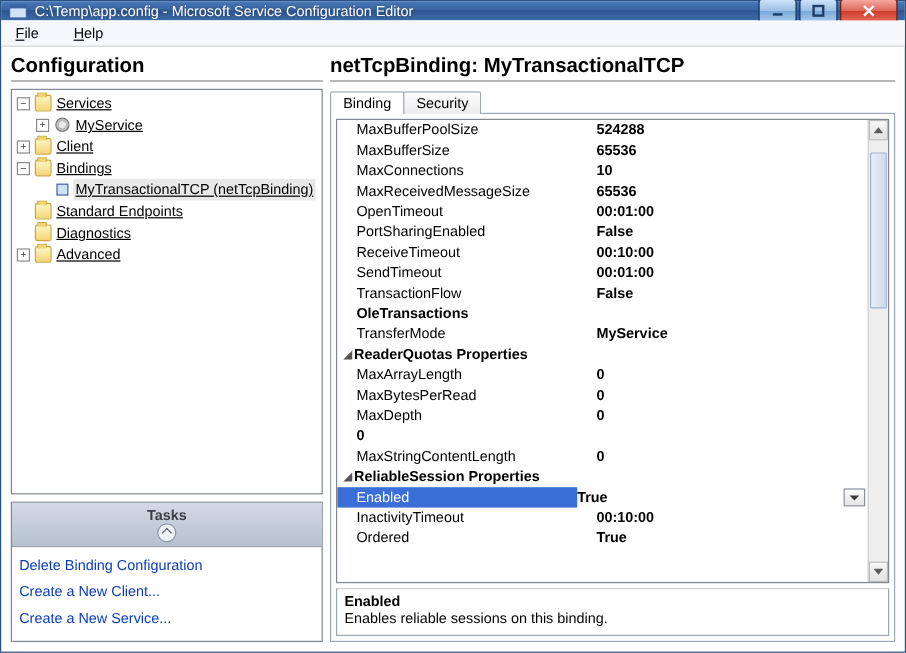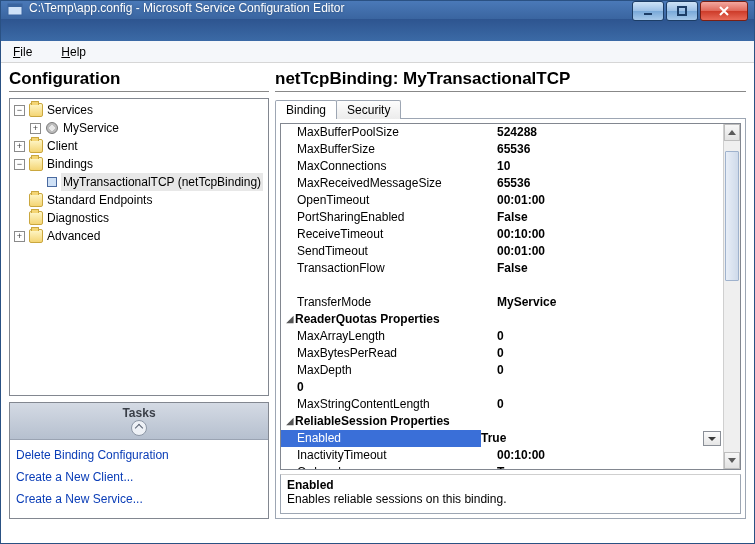--- a/index.html
+++ b/index.html
@@ -1,44 +1,44 @@
 <!DOCTYPE html>
 <html><head>
 <meta charset="utf-8">
 <style>
   * { box-sizing: border-box; }
   html, body { margin:0; padding:0; font-family: "Segoe UI", Tahoma, sans-serif; font-size:12px; color:#000; }
   body { background:#fff; }
   .window { width:755px; height:544px; border:1px solid #2a5183; background:#fff; display:flex; flex-direction:column; position:relative; }
-  .titlebar { height:40px; background:linear-gradient(to bottom, #4a79b8 0%, #3a65a0 45%, #2e5590 46%, #3b6aa6 100%); display:flex; padding:0 6px 0 6px; color:#fff; }
+  .titlebar { height:16px; background:linear-gradient(to bottom, #4a79b8 0%, #3a65a0 45%, #2e5590 46%, #3b6aa6 100%); display:flex; align-items:center; padding:0 6px 0 6px; color:#fff; }
   .titlebar .icon { width:16px; height:16px; margin-right:6px; display:flex; align-items:center; justify-content:center; }
   .titlebar .title { flex:1; font-size:12px; text-shadow:0 0 3px rgba(0,0,0,.3); white-space:nowrap; overflow:hidden; }
   .win-btns { display:flex; gap:0; }
   .win-btn { width:32px; height:20px; border:1px solid #1c3d66; border-radius:3px; margin-left:2px; background:linear-gradient(to bottom,#cde3f7,#9cc0e6 49%,#78a8d8 50%,#a7c9ea); display:flex; align-items:center; justify-content:center; }
   .win-btn.close { width:48px; background:linear-gradient(to bottom,#f3a8a0,#e0685a 49%,#cc3a28 50%,#e86a58); border-color:#7a1f14; }
   .win-btn svg { width:12px; height:12px; }
   .menubar { height:22px; border-bottom:1px solid #d6d6d6; display:flex; align-items:center; padding:0 6px 0 12px; gap:29px; background:#f5f7fa; }
   .menubar .menu-item { cursor:default; }
   .menubar .menu-item span.u { text-decoration:underline; }
-  .content { flex:1; display:flex; padding:6px 8px 24px 8px; gap:6px; min-height:0;justify-content:center; }
+  .content { flex:1; display:flex; padding:6px 8px 8px 8px; gap:6px; min-height:0;justify-content:center; }
   .left { width:260px; display:flex; flex-direction:column; gap:6px; }
   .panel-title { font-size:17px; font-weight:bold; border-bottom:1px solid #888; padding:0 0 2px 0; }
   .tree-box { flex:1; border:1px solid #828790; background:#fff; overflow:auto; padding:2px 2px; }
   .tree ul { list-style:none; margin:0; padding:0 0 0 16px; }
   .tree > ul { padding-left:2px; }
   .tree li { white-space:nowrap; line-height:18px; display:block; }
   .tree-row { display:flex; align-items:center; gap:2px; cursor:default; }
   .expander { width:11px; height:11px; border:1px solid #8a8a8a; background:#fff; display:flex; align-items:center; justify-content:center; font-size:9px; line-height:1; color:#444; margin-right:2px; }
   .expander.empty { border:0; background:transparent; }
   .folder { width:16px; height:13px; background:linear-gradient(#fef6c8,#f4d574); border:1px solid #caa73e; border-radius:2px; position:relative; }
   .folder::before { content:""; position:absolute; top:-3px; left:1px; width:6px; height:3px; background:#f4d574; border:1px solid #caa73e; border-bottom:0; border-radius:1px 1px 0 0; }
   .node-icon { width:14px; height:14px; display:inline-flex; align-items:center; justify-content:center; }
   .gear { width:12px; height:12px; border:1px solid #7a7a7a; border-radius:50%; background:radial-gradient(circle,#e8e8e8 40%,#bcbcbc 41%); position:relative; }
   .endpoint { width:10px; height:10px; border:1px solid #4a6aa0; background:#cfe1f6; }
-  .tree-label { padding:0 2px; }
+  .tree-label { padding:0 2px;text-decoration:underline; }
   .tree-label.sel { background:#e8e8e8; }
   .tasks-box { border:1px solid #828790; }
   .tasks-header { background:linear-gradient(to bottom,#d4dae4,#b6c0cf); border-bottom:1px solid #9aa3b2; padding:3px 6px; font-weight:bold; color:#3a3f48; display:flex; align-items:center; justify-content:space-between;flex-direction:column; }
   .tasks-header .chevron { width:16px; height:16px; border:1px solid #8d97a6; border-radius:50%; background:#eef1f6; position:relative; }
   .tasks-header .chevron::after { content:""; position:absolute; left:4px; top:4px; width:5px; height:5px; border-left:1px solid #5a6373; border-top:1px solid #5a6373; transform:rotate(45deg); }
   .tasks-body { padding:4px 6px 8px 6px; }
   .tasks-body a { display:block; color:#0a3db7; text-decoration:none; line-height:22px; }
   .right { flex:1; display:flex; flex-direction:column; min-width:0; }
   .tabs { display:flex; align-items:flex-end; height:22px; margin-top:4px; }
   .tab { border:1px solid #9da6b3; border-bottom:none; background:linear-gradient(#fdfdfd,#ececec); padding:2px 10px; margin-right:-1px; border-radius:2px 2px 0 0; position:relative; top:1px; }
@@ -226,20 +226,21 @@
               </div>
               <div class="grid-row">
                 <div class="name">SendTimeout</div>
                 <div class="val">00:01:00</div>
               </div>
               <div class="grid-row">
                 <div class="name">TransactionFlow</div>
                 <div class="val">False</div>
               </div>
               <div class="grid-row">
+                <div class="val">OleTransactions</div>
               </div>
               <div class="grid-row">
                 <div class="name">TransferMode</div>
                 <div class="val">MyService</div>
               </div>
               <div class="grid-row cat">
                 <span class="arrow">◢</span>
                 <div class="name" style="width: auto;">ReaderQuotas Properties</div>
               </div>
               <div class="grid-row">

